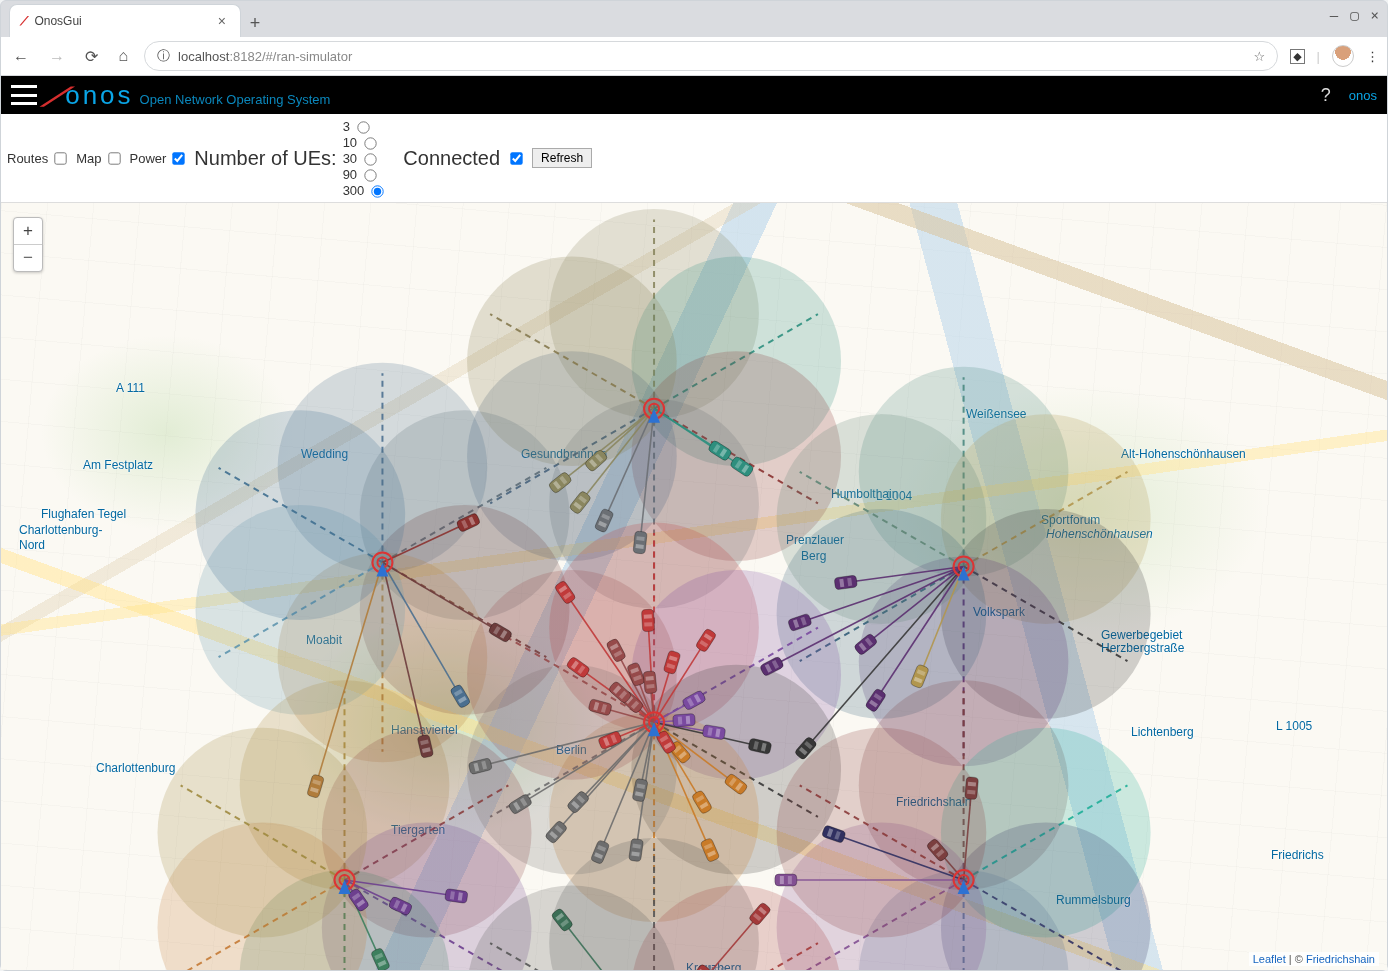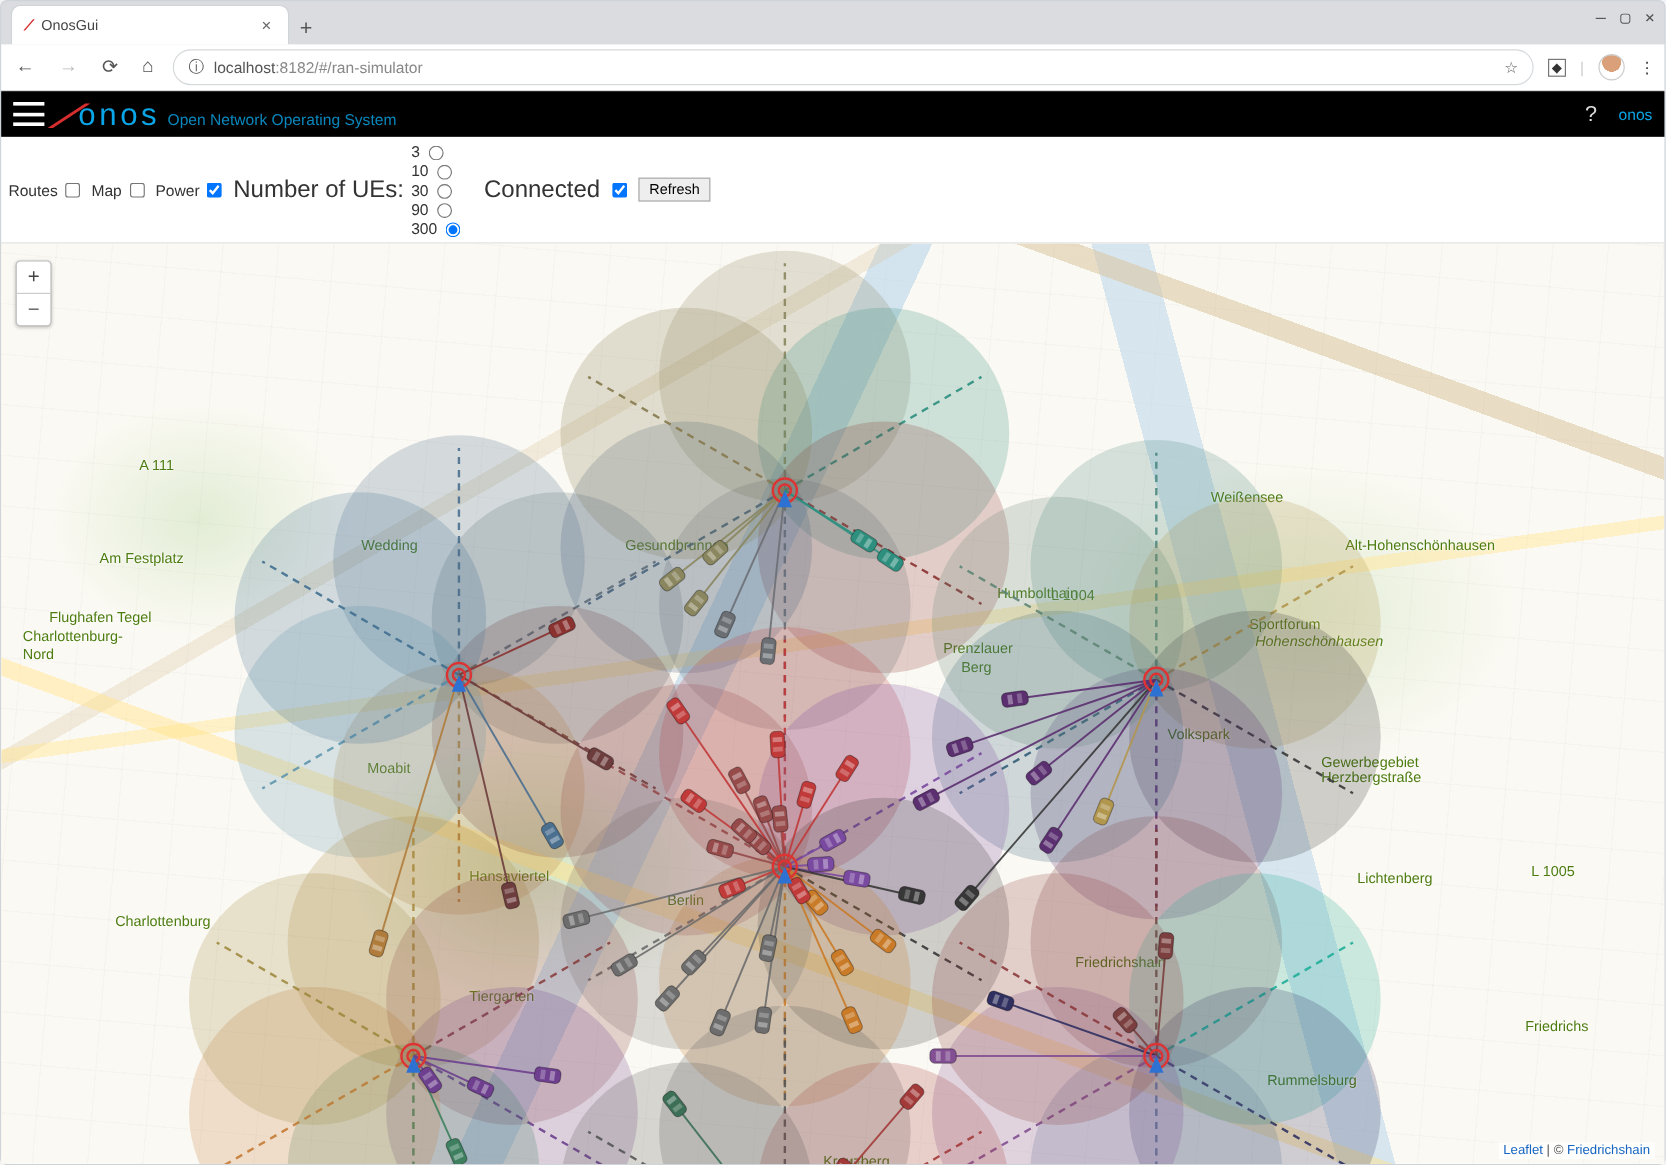--- a/index.html
+++ b/index.html
@@ -51,21 +51,21 @@
     radial-gradient(260px 180px at 78% 40%, rgba(172,207,149,.35), transparent 70%),
     radial-gradient(180px 140px at 12% 30%, rgba(172,207,149,.35), transparent 70%),
     
     repeating-linear-gradient(  5deg, rgba(0,0,0,.020) 0 1px, transparent 1px 42px),
     repeating-linear-gradient( 95deg, rgba(0,0,0,.020) 0 1px, transparent 1px 46px),
     
     linear-gradient(#f4f2eb,#f4f2eb);
   filter:saturate(.9) brightness(1.03)
 }
 .lbllayer{position:absolute;inset:0;pointer-events:none}
-.lbllayer span{position:absolute;color:#4d7c0f;font-size:12px;white-space:nowrap;text-shadow:0 0 2px #fff,0 0 2px #fff}
+.lbllayer span{position:absolute;color:#0369a1;font-size:12px;white-space:nowrap;text-shadow:0 0 2px #fff,0 0 2px #fff}
 .svglayer{position:absolute;inset:0}
 .zoom{position:absolute;left:12px;top:14px;width:28px;border:1px solid #bbb;border-radius:4px;overflow:hidden;background:#fff;box-shadow:0 1px 3px rgba(0,0,0,.2)}
 .zoom div{height:26px;display:flex;align-items:center;justify-content:center;color:#666;font-size:17px}
 .zoom .zin{border-bottom:1px solid #ccc;color:#444}
 .attrib{position:absolute;right:8px;bottom:4px;background:rgba(255,255,255,.8);font-size:11px;padding:1px 4px;color:#555}
 .attrib a{color:#1665c0;text-decoration:none}
 </style>
 </head>
 <body>
 
@@ -148,21 +148,21 @@
     <button>Refresh</button>
   </div>
 
   <div class="mapwrap">
     <div class="mapbg"></div>
     <div class="lbllayer" id="lbls">
         <span style="left: 300px; top: 244px;">Wedding</span>
         <span style="left: 520px; top: 244px;">Gesundbrunnen</span>
         <span style="left: 785px; top: 330px;">Prenzlauer</span>
         <span style="left: 800px; top: 346px;">Berg</span>
-        <span style="left: 1008px; top: 204px;">Weißensee</span>
+        <span style="left: 965px; top: 204px;">Weißensee</span>
         <span style="left: 1120px; top: 244px;">Alt-Hohenschönhausen</span>
         <span style="left: 18px; top: 320px;">Charlottenburg-</span>
         <span style="left: 18px; top: 335px; text-align: center;">Nord</span>
         <span style="left: 305px; top: 430px;">Moabit</span>
         <span style="left: 95px; top: 558px;">Charlottenburg</span>
         <span style="left: 390px; top: 620px;">Tiergarten</span>
         <span style="left: 555px; top: 540px;">Berlin</span>
         <span style="left: 700px; top: 760px;">Mitte</span>
         <span style="left: 685px; top: 758px;">Kreuzberg</span>
         <span style="left: 895px; top: 592px;">Friedrichshain</span>

